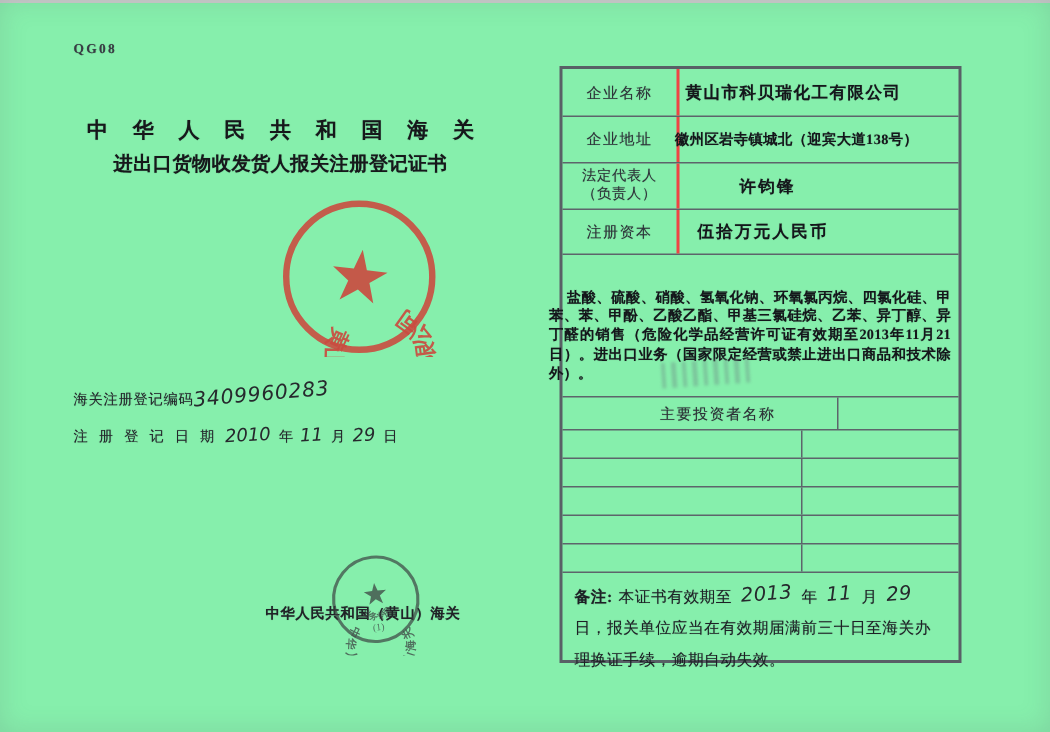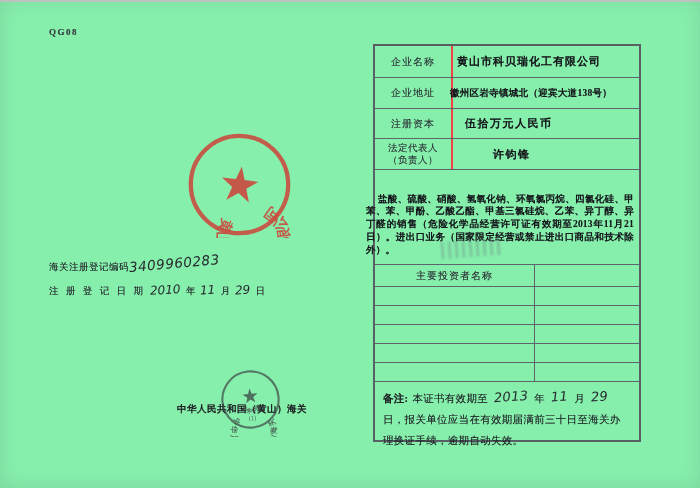--- a/index.html
+++ b/index.html
@@ -47,37 +47,41 @@
   .r-legal{height:30px;} .r-legal .lcell{font-size:9.5px;line-height:12px;letter-spacing:.5px;}
   .r-legal .vcell{font-size:11px;letter-spacing:1.5px;padding-left:40px;}
   .r-cap{height:29px;} .r-cap .vcell{font-size:11px;letter-spacing:1.5px;padding-left:12px;}
   .r-scope{height:94px;} .r-scope .vcell{align-items:center;padding-top:15px;}
   .scope-text{font-size:9.5px;line-height:12.8px;font-weight:bold;letter-spacing:.2px;
               margin-left:-9px;padding-right:5px;text-indent:12px;text-align:justify;}
   .faint-stamp{position:absolute;left:66px;top:70px;width:60px;height:17px;transform:rotate(-4deg);
       background:repeating-linear-gradient(90deg,rgba(110,145,135,.55) 0 3px,rgba(110,145,135,0) 3px 7px);
       filter:blur(1.1px);opacity:.8;}
   .r-invhead{height:21px;} .r-invhead div{display:flex;align-items:center;justify-content:center;
-      font-size:10px;letter-spacing:1px;color:#2c3137;}
+      font-size:10px;letter-spacing:1px;color:#2c3137;margin-left:24px;}
   .inv-l{width:159px;flex:none;border-right:1px solid #5d646b;}
   .inv-r{flex:1;}
   .r-inv{height:18px;}
   .r-remarks{flex:1;border-bottom:none;padding:5px 8px 4px 8px;display:block;
       font-size:10.5px;line-height:21px;color:#1d2126;letter-spacing:.3px;}
   .r-remarks .hand{font-weight:500;}
   .rm-lbl{font-weight:bold;margin-right:4px;}
   .gap{display:inline-block;width:6px;}
 </style>
 </head>
 <body>
 
 <div class="page">
 
   <div class="abs form-code soft">QG08</div>
 
+  <div class="abs title-block">
+    <div class="title-l1 soft">中 华 人 民 共 和 国 海 关</div>
+    <div class="title-l2 soft">进出口货物收发货人报关注册登记证书</div>
+  </div>
 
   <svg class="abs company-seal" viewBox="0 0 200 200">
     <circle cx="100" cy="100" r="91" fill="none" stroke="#cf4038" stroke-width="8" opacity=".9"></circle>
     <g transform="rotate(-14 100 100)">
       <defs>
         <path id="cring" d="M 58.8,152.8 A 67,67 0 1 0 141.2,152.8" fill="none"></path>
       </defs>
       <text font-size="27.5" font-weight="bold" fill="#cf4038" font-family="Liberation Serif, serif" opacity=".92">
         <textPath href="#cring" startOffset="2">黄山市科贝瑞化工有限公司</textPath>
       </text>
@@ -125,31 +129,31 @@
     <div class="trow r-name">
       <div class="lcell soft">企业名称</div>
       <div class="vcell soft">黄山市科贝瑞化工有限公司</div>
     </div>
 
     <div class="trow r-addr">
       <div class="lcell soft">企业地址</div>
       <div class="vcell soft">徽州区岩寺镇城北（迎宾大道138号）</div>
     </div>
 
-    <div class="trow r-cap">
-      <div class="lcell soft">注册资本</div>
-      <div class="vcell soft">伍拾万元人民币</div>
-    </div>
-
     <div class="trow r-legal">
       <div class="lcell soft">
         <span>法定代表人</span>
         <span>（负责人）</span>
       </div>
       <div class="vcell soft">许钧锋</div>
+    </div>
+
+    <div class="trow r-cap">
+      <div class="lcell soft">注册资本</div>
+      <div class="vcell soft">伍拾万元人民币</div>
     </div>
 
     <div class="trow r-scope">
       <div class="vcell">
         <div class="scope-text soft">盐酸、硫酸、硝酸、氢氧化钠、环氧氯丙烷、四氯化硅、甲苯、苯、甲酚、乙酸乙酯、甲基三氯硅烷、乙苯、异丁醇、异丁醛的销售（危险化学品经营许可证有效期至2013年11月21日）。进出口业务（国家限定经营或禁止进出口商品和技术除外）。</div>
         <div class="faint-stamp"></div>
       </div>
     </div>
 
     <div class="trow r-invhead">

